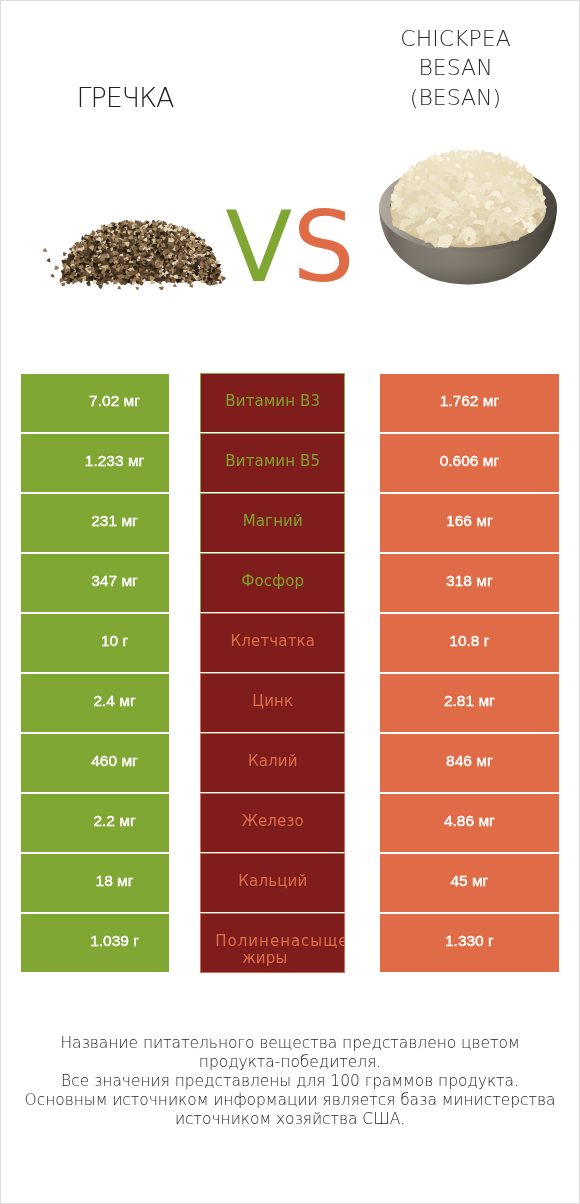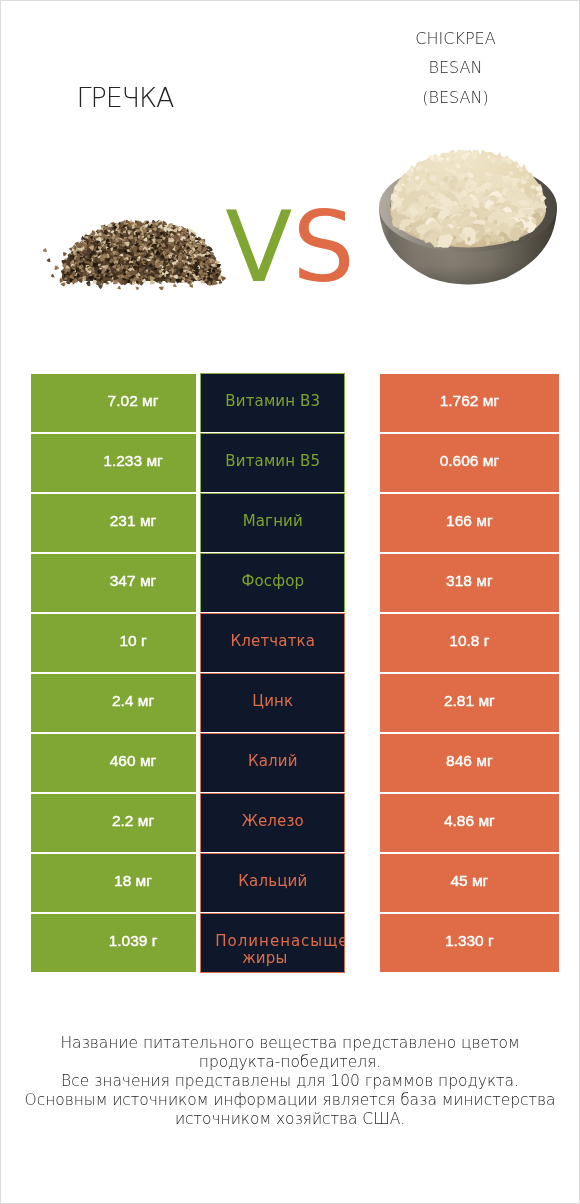--- a/index.html
+++ b/index.html
@@ -5,21 +5,21 @@
 <style>
 html,body{margin:0;padding:0;}
 body{width:580px;height:1204px;background:#fff;font-family:"DejaVu Sans",sans-serif;overflow:hidden;}
 .page{position:relative;width:580px;height:1204px;box-sizing:border-box;border:1px solid #dcdcdc;background:#fff;overflow:hidden;}
 .inner{position:absolute;left:0;top:0;width:578px;height:1202px;}
 
 
 .title{position:absolute;text-align:center;color:#232323;font-weight:300;
        font-size:27px;line-height:29px;letter-spacing:-1.1px;}
 .title.left{left:0;width:248px;top:82px;}
-.title.right{left:330px;width:249px;top:23px;letter-spacing:0px;font-size:16px;line-height:29.3px;font-weight:200;color:#2b2b2b;}
+.title.right{left:330px;width:249px;top:23px;letter-spacing:0px;font-size:22px;line-height:29.3px;font-weight:200;color:#2b2b2b;}
 
 
 .hero-l{position:absolute;left:40px;top:205px;width:186px;height:84px;}
 .hero-r{position:absolute;left:377px;top:149px;width:182px;height:136px;}
 .hero-l svg,.hero-r svg{display:block;}
 .vs{position:absolute;left:219px;top:196px;width:140px;height:100px;
     font-size:98px;line-height:100px;font-weight:400;letter-spacing:0px;text-align:center;
     font-family:"DejaVu Sans",sans-serif;white-space:nowrap;}
 .vs .v{color:#80a633;}
 .vs .s{color:#e06c47;}
@@ -28,22 +28,22 @@
 .tbl{position:absolute;left:20px;top:373px;width:538px;}
 .row{position:relative;height:58px;margin-bottom:2px;}
 .cell{position:absolute;top:0;height:58px;box-sizing:border-box;
       display:flex;align-items:center;justify-content:center;text-align:center;
       font-family:"Liberation Sans",sans-serif;font-size:15.5px;font-weight:400;letter-spacing:0;padding-bottom:4px;}
 .cL,.cR{-webkit-text-stroke:0.42px #fff;}
 .cM{font-family:"DejaVu Sans",sans-serif;font-size:15px;letter-spacing:0.15px;}
 .row.wrap .cM{overflow:hidden;display:block;padding:0;}
 .row.wrap .cM .l1{position:absolute;left:14px;top:18px;white-space:nowrap;letter-spacing:1px;}
 .row.wrap .cM .l2{position:absolute;left:0;right:16px;top:35px;text-align:center;}
-.cL{left:10px;width:165px;background:#80a633;color:#fff;padding-left:39px;}
-.cM{left:179.3px;width:145px;background:#0f172a;line-height:18px;overflow:hidden;top:-1px;height:59px;border-bottom:none !important;}
+.cL{left:0;width:148px;background:#80a633;color:#fff;padding-left:39px;}
+.cM{left:179.3px;width:145px;background:#7f1d1d;line-height:18px;overflow:hidden;top:-1px;height:59px;border-bottom:none !important;}
 .row:last-child .cM{height:60px;border-bottom-width:1px !important;border-bottom-style:solid !important;}
 .cR{left:358.7px;width:179.3px;background:#e06c47;color:#fff;}
 .row.green .cM{border:1px solid #8aab43;color:#7fa22f;}
 .row.orange .cM{border:1px solid #d4704f;color:#dd6c48;}
 
 
 .foot{position:absolute;left:0;top:1033px;width:578px;text-align:center;
       color:#1f1f1f;font-family:"DejaVu Sans",sans-serif;font-size:15.5px;
       line-height:19px;font-weight:300;letter-spacing:-0.05px;}
 </style>

